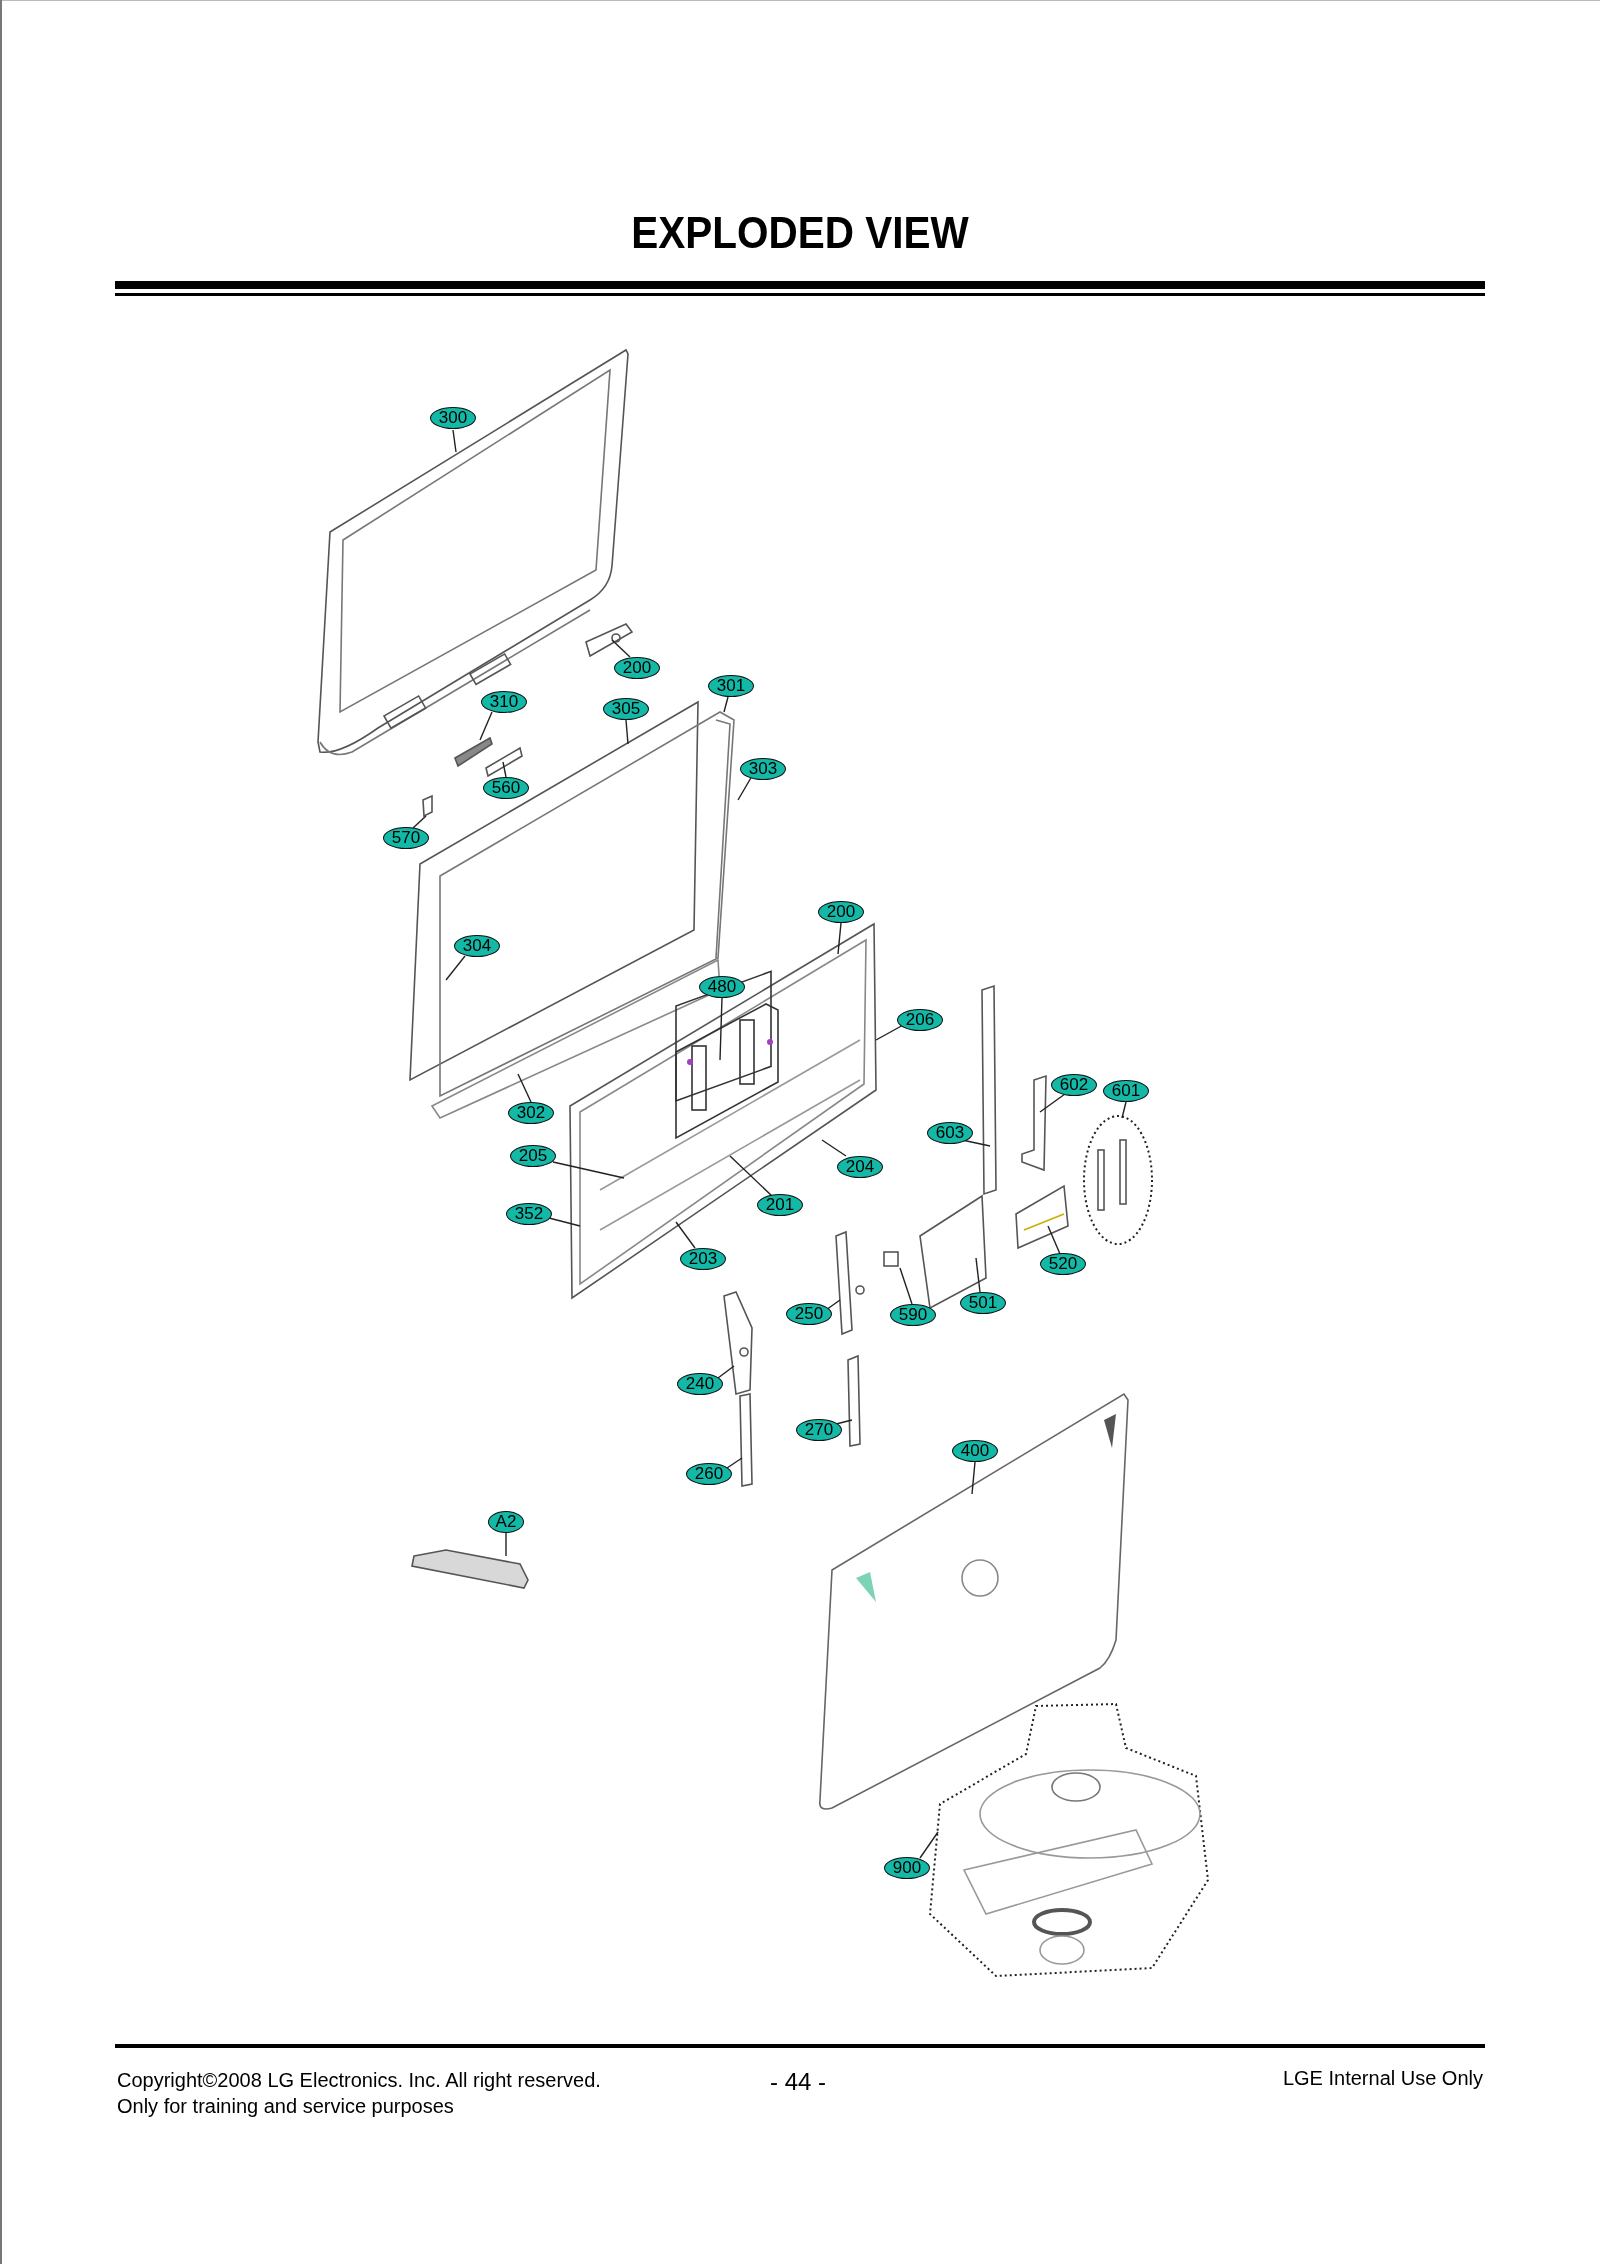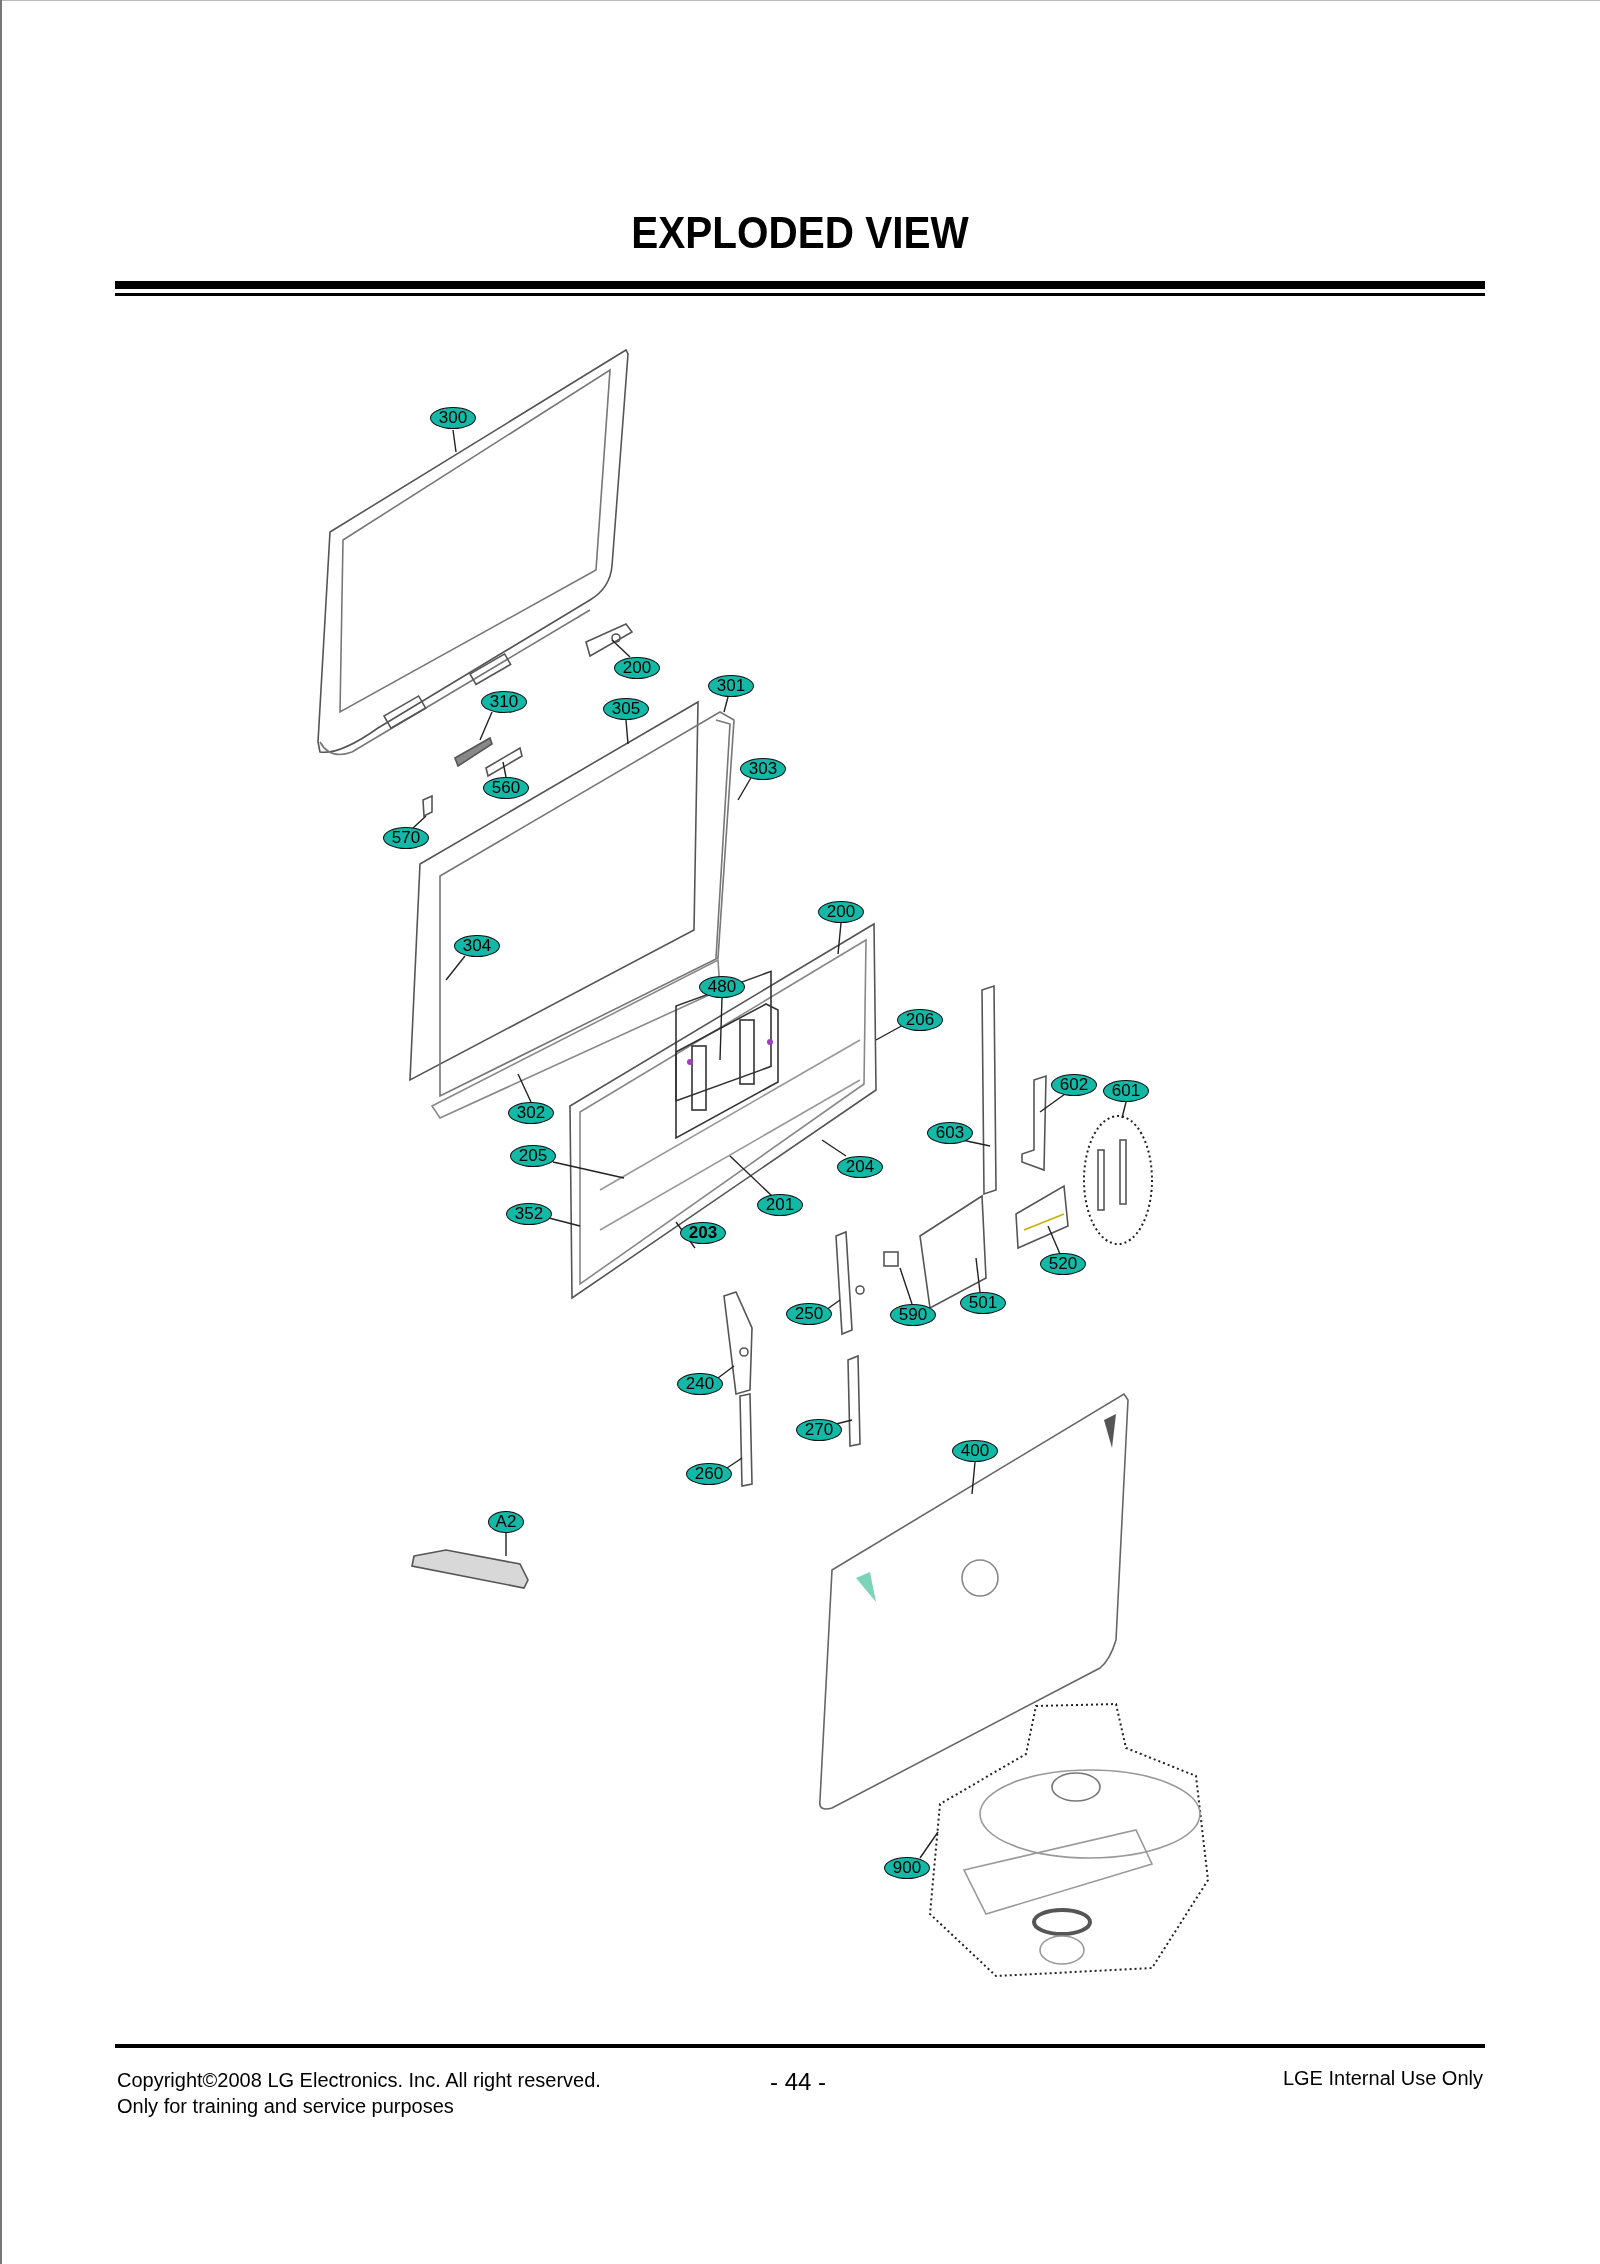--- a/index.html
+++ b/index.html
@@ -195,21 +195,21 @@
     <div class="callout" style="width: 46px; left: 897px; top: 1009px;">206</div>
     <div class="callout" style="width: 46px; left: 1051px; top: 1074px;">602</div>
     <div class="callout" style="width: 46px; left: 1103px; top: 1080px;">601</div>
     <div class="callout" style="width: 46px; left: 508px; top: 1102px;">302</div>
     <div class="callout" style="width: 46px; left: 927px; top: 1122px;">603</div>
     <div class="callout" style="width: 46px; left: 510px; top: 1145px;">205</div>
     <div class="callout" style="width: 46px; left: 837px; top: 1150px; margin-top: 6px;">204</div>
     <div class="callout" style="width: 46px; left: 757px; top: 1194px;">201</div>
     <div class="callout" style="width: 46px; left: 506px; top: 1203px;">352</div>
     <div class="callout" style="width: 46px; left: 1040px; top: 1253px;">520</div>
-    <div class="callout" style="width: 46px; left: 680px; top: 1222px; font-weight: bold;">203</div>
+    <div class="callout" style="width: 46px; left: 680px; top: 1248px;">203</div>
     <div class="callout" style="width: 46px; left: 960px; top: 1292px;">501</div>
     <div class="callout" style="width: 46px; left: 786px; top: 1303px;">250</div>
     <div class="callout" style="width: 46px; left: 890px; top: 1304px;">590</div>
     <div class="callout" style="width: 46px; left: 677px; top: 1373px;">240</div>
     <div class="callout" style="width: 46px; left: 796px; top: 1419px;">270</div>
     <div class="callout" style="width: 46px; left: 952px; top: 1440px;">400</div>
     <div class="callout" style="width: 46px; left: 686px; top: 1463px;">260</div>
     <div class="callout" style="width: 36px; left: 488px; top: 1511px;">A2</div>
     <div class="callout" style="width: 46px; left: 884px; top: 1857px;">900</div>
   </div>

